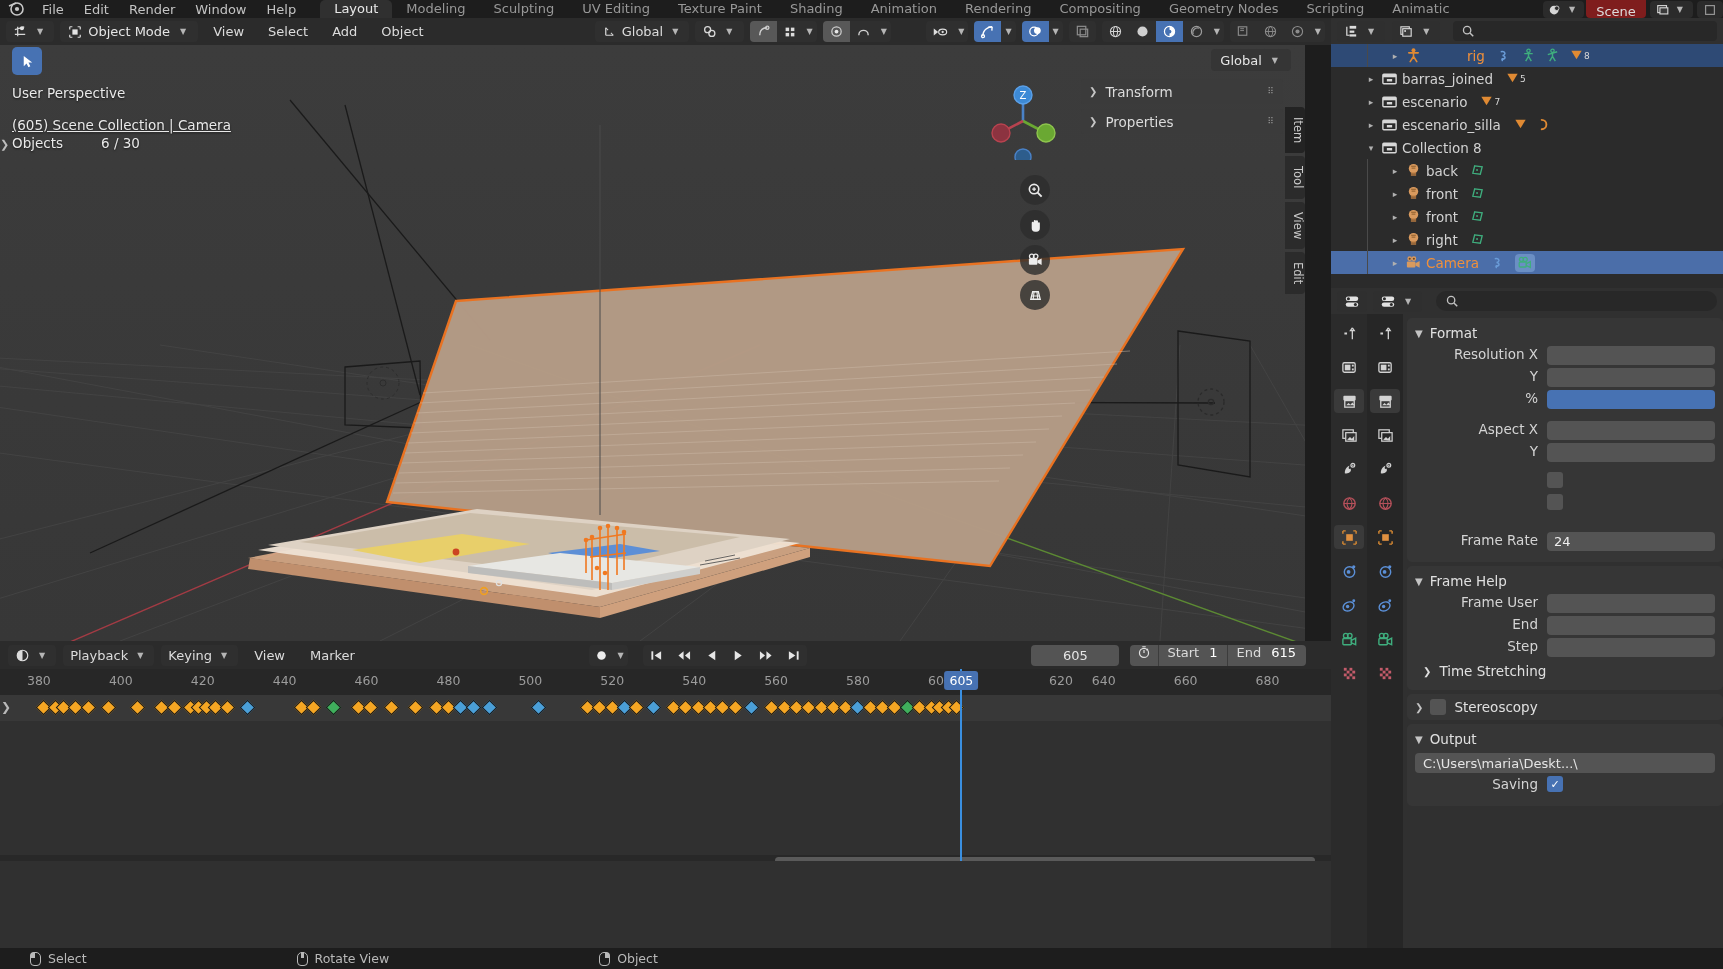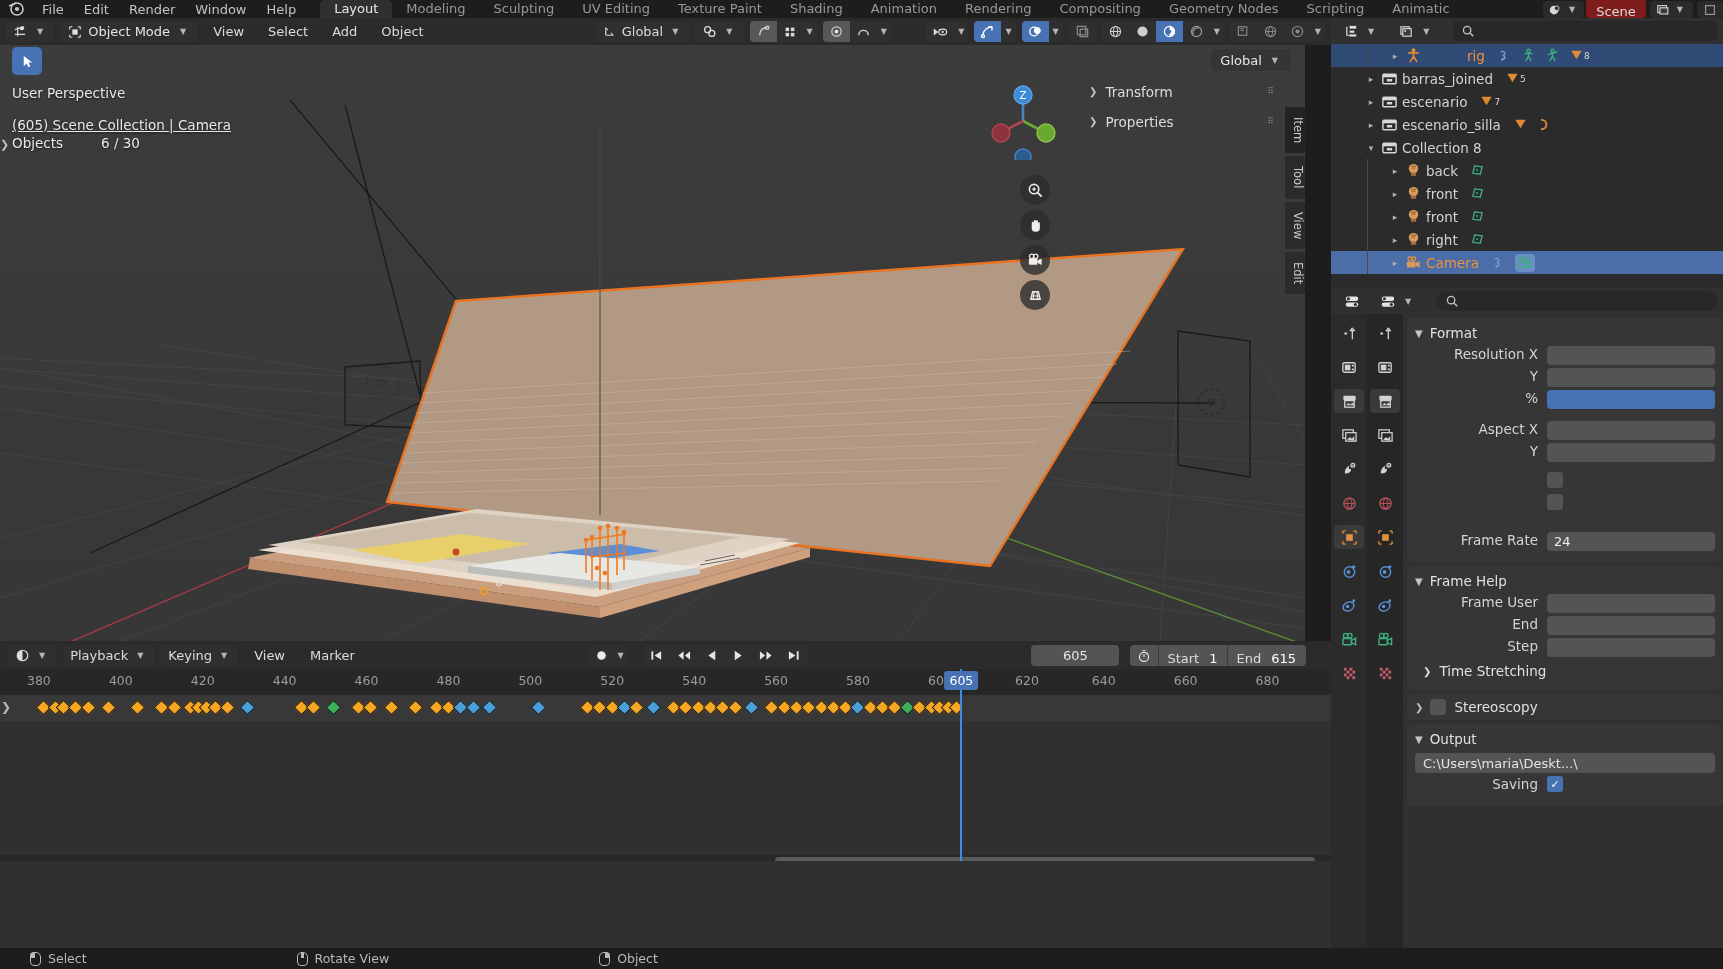--- a/index.html
+++ b/index.html
@@ -99,21 +99,21 @@
   .playhead { position:absolute; top:669px; width:2px; height:192px; background:#3a8fe0; }
   .playhead-lbl { position:absolute; top:671px; background:#4772b3; color:#fff; font-size:12.5px;
                   padding:2px 5px; border-radius:3px; transform:translateX(-50%); }
   .kf { position:absolute; top:7px; width:11px; height:11px; transform:rotate(45deg) ;
         border:1px solid #1a1a1a; }
   .kf.o { background:#f5a623; }
   .kf.b { background:#4a9fd8; }
   .kf.g { background:#3faf5c; }
   .frame-field { display:flex; align-items:center; justify-content:center; background:#545454;
                  border-radius:4px; height:21px; min-width:88px; font-size:13px;}
-  .se-grp{display:flex;align-items:flex-end;background:#545454;border-radius:4px;height:21px;overflow:hidden;}
+  .se-grp{display:flex;align-items:flex-start;background:#545454;border-radius:4px;height:21px;overflow:hidden;}
   .se-grp .lbl{padding:0 8px;font-size:13px;color:#dcdcdc;}
   .se-grp .val{padding:0 10px 0 2px;font-size:13px;color:#fff;}
   .se-div{width:1px;height:21px;background:#3c3c3c;}
   .tl-left-arrow{position:absolute;left:1px;top:700px;color:#b9b9b9;font-size:12px;}
 
   
   .outliner { position:absolute; left:1331px; top:18px; width:392px; height:270px; background:#2b2b2b; }
   .ol-header { height:26px; background:#303030; display:flex; align-items:center; padding:0 6px; gap:7px; }
   .ol-search { flex:1 1 auto; background:#282828; border-radius:4px; height:20px;
                display:flex; align-items:center; padding:0 8px; margin-left:6px; }
@@ -671,21 +671,21 @@
       <div class="tl-tick" style="left: 202.722px;">420</div>
       <div class="tl-tick" style="left: 284.629px;">440</div>
       <div class="tl-tick" style="left: 366.537px;">460</div>
       <div class="tl-tick" style="left: 448.445px;">480</div>
       <div class="tl-tick" style="left: 530.352px;">500</div>
       <div class="tl-tick" style="left: 612.26px;">520</div>
       <div class="tl-tick" style="left: 694.168px;">540</div>
       <div class="tl-tick" style="left: 776.075px;">560</div>
       <div class="tl-tick" style="left: 857.983px;">580</div>
       <div class="tl-tick" style="left: 939.891px;">600</div>
-      <div class="tl-tick" style="left: 1027px;">620</div>
+      <div class="tl-tick" style="left: 1061px;">620</div>
       <div class="tl-tick" style="left: 1103.71px;">640</div>
       <div class="tl-tick" style="left: 1185.61px;">660</div>
       <div class="tl-tick" style="left: 1267.52px;">680</div>
     </div>
   <div class="tl-body">
     <div class="tl-chan" id="tl-chan">
         <div class="kf o" style="left: 37.5015px;"></div>
         <div class="kf o" style="left: 49.7877px;"></div>
         <div class="kf o" style="left: 57.9785px;"></div>
         <div class="kf o" style="left: 70.2646px;"></div>

